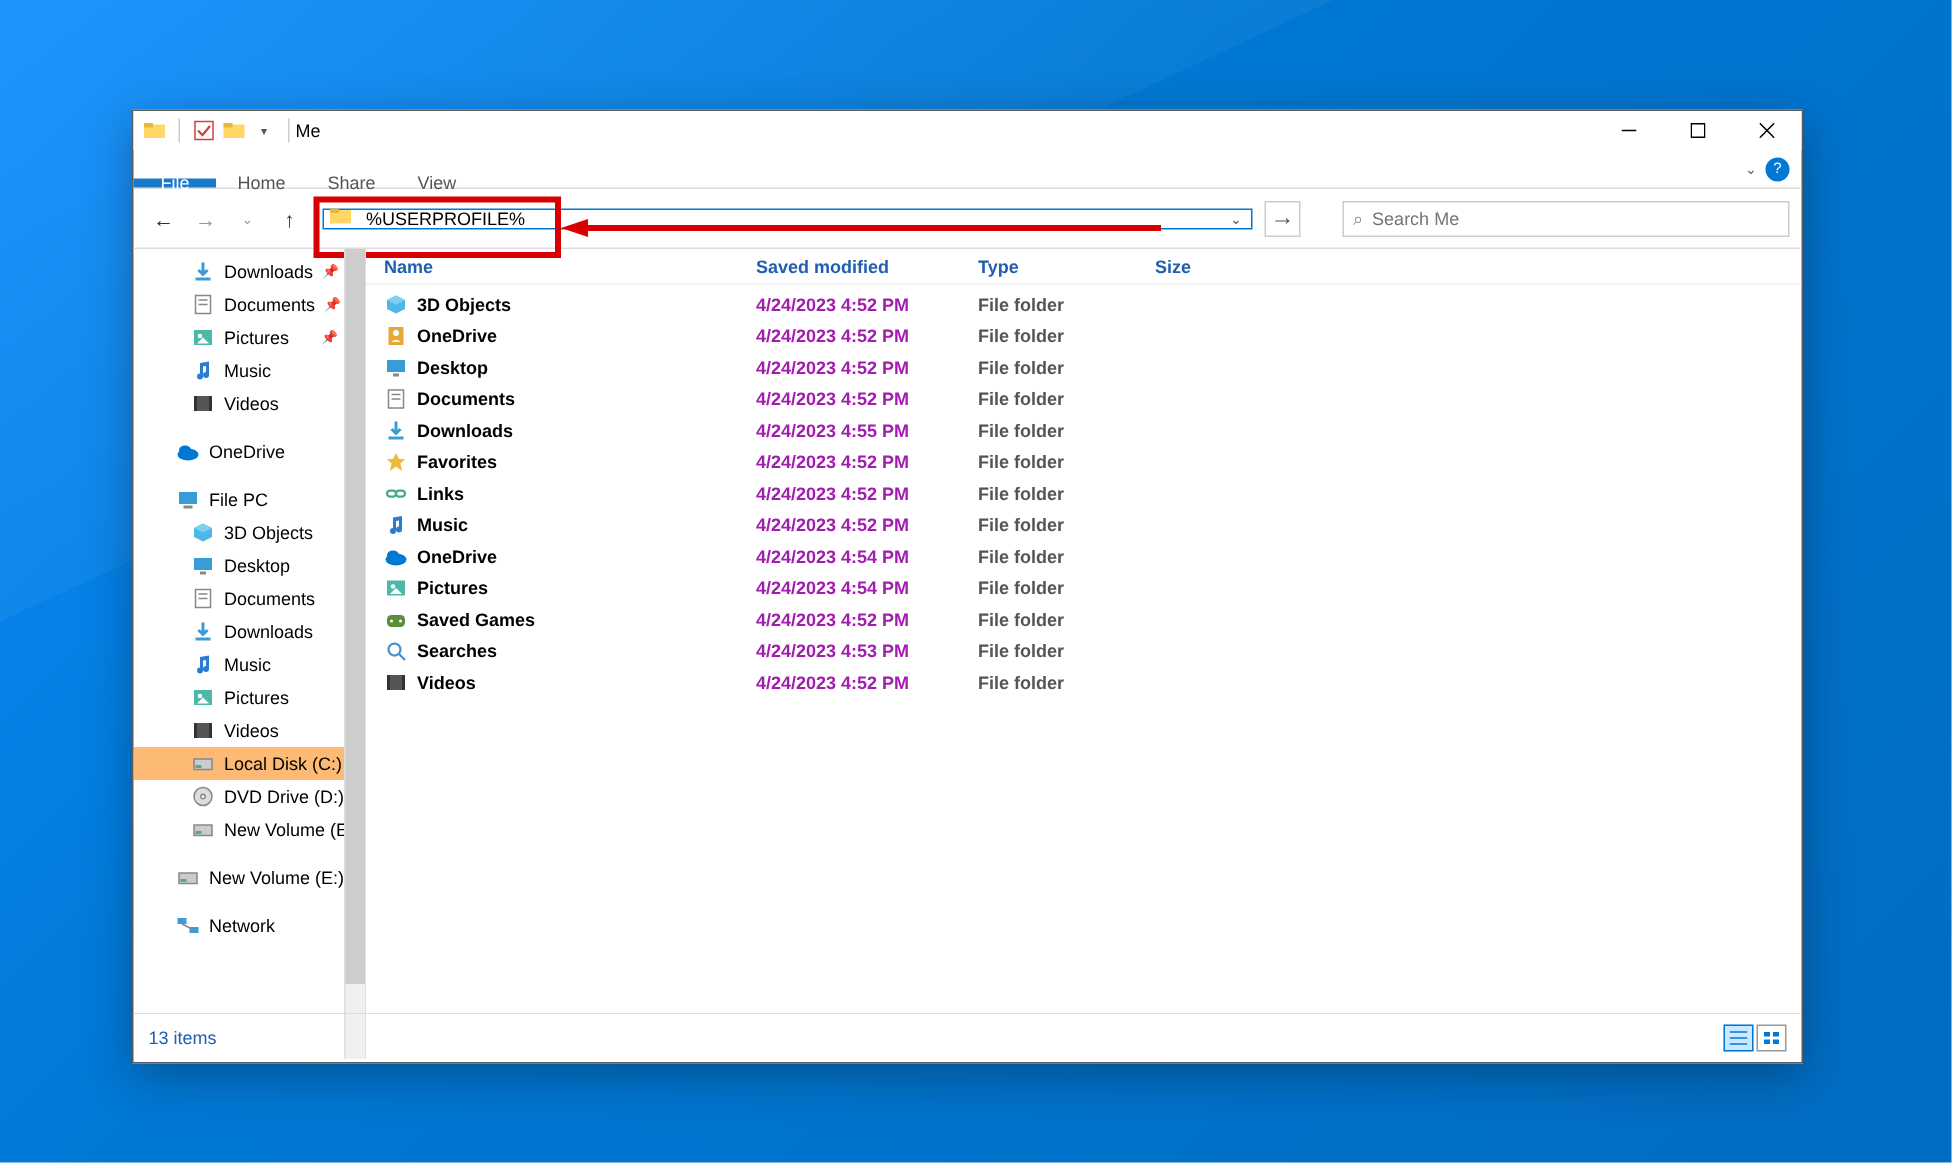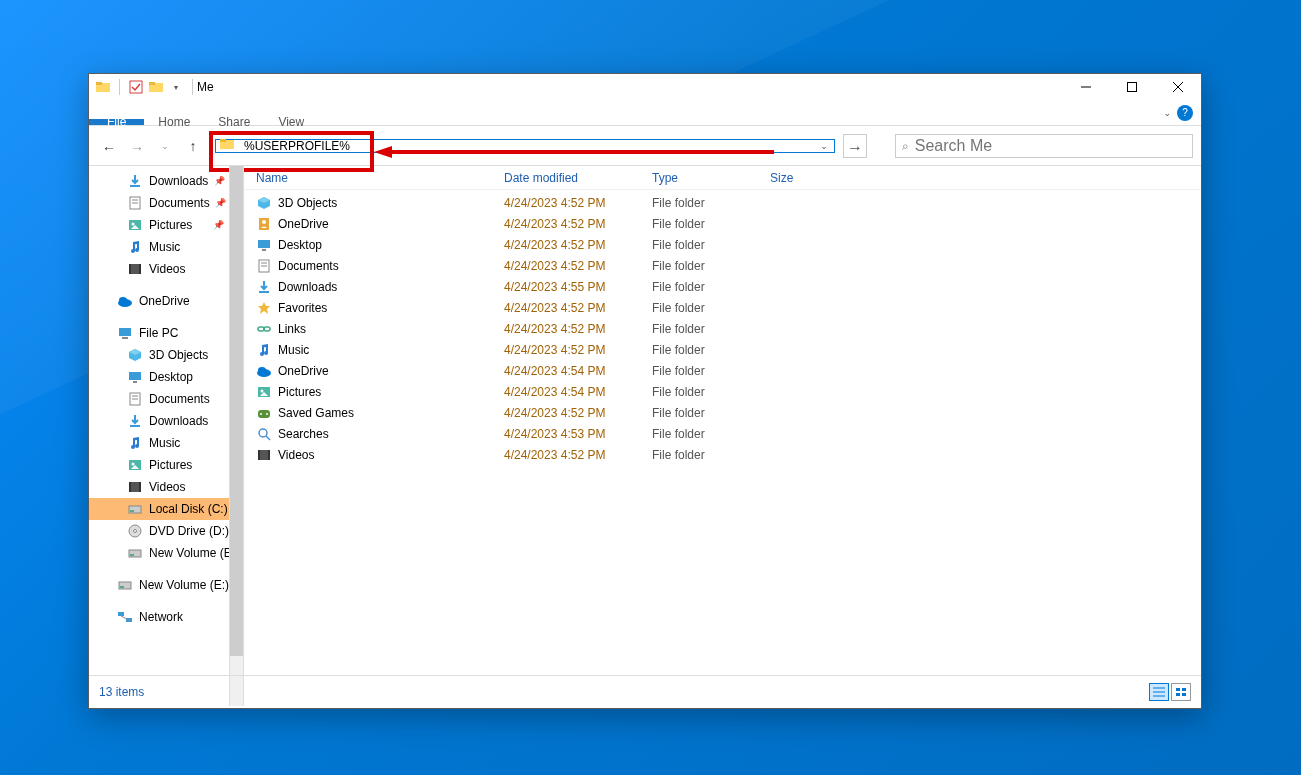--- a/index.html
+++ b/index.html
@@ -22,41 +22,41 @@
 .nav-arrow{width:24px;height:24px;display:flex;align-items:center;justify-content:center;color:#999;font-size:14px;}
 .nav-arrow.active{color:#333;}
 .address-wrap{flex:0 0 620px;height:14px;border:1px solid #0078d4;display:flex;align-items:center;position:relative;margin-left:6px;}
 .addr-icon{width:20px;height:20px;margin:0 3px;}
 .addr-input{flex:1;border:none;outline:none;font-size:12px;padding:0 2px;background:transparent;}
 .addr-drop{width:20px;display:flex;align-items:center;justify-content:center;color:#555;font-size:9px;}
 .redbox{position:absolute;left:-7px;top:-9px;width:165px;height:41px;border:4px solid #d80000;pointer-events:none;}
 .redarrow{position:absolute;left:158px;top:6px;}
 .go-btn{width:24px;height:24px;border:1px solid #ccc;display:flex;align-items:center;justify-content:center;color:#555;margin-left:4px;}
 .search-box{flex:1;height:24px;border:1px solid #ccc;display:flex;align-items:center;margin-left:24px;padding:0 6px;}
-.search-box input{border:none;outline:none;font-size:16px;flex:1;color:#ec4899;}
+.search-box input{border:none;outline:none;font-size:12px;flex:1;color:#ec4899;}
 .body{display:flex;height:540px;}
 .sidebar{width:155px;border-right:1px solid #ddd;overflow-y:auto;padding-top:4px;position:relative;}
 .side-grip{position:absolute;right:0;top:0;width:14px;height:100%;background:#f0f0f0;border-left:1px solid #ddd;}
 .side-grip-thumb{position:absolute;top:0;width:14px;height:490px;background:#cdcdcd;}
 .tree-item{height:22px;display:flex;align-items:center;padding-left:28px;font-size:12px;color:#000;gap:6px;cursor:default;white-space:nowrap;}
 .tree-item.l2{padding-left:38px;}
 .tree-item.sel{background:#fdba74;}
 .tree-sp{height:10px;}
 .ticon{width:16px;height:16px;flex-shrink:0;}
 .pin{margin-left:auto;margin-right:18px;color:#888;font-size:9px;}
-.content{flex:1;position:relative;}
+.content{flex:1;position:relative;font-weight:bold;}
 .col-headers{height:24px;display:flex;align-items:center;padding-left:12px;border-bottom:1px solid #f0f0f0;font-size:12px;color:#1f5fb0;}
 .ch-name{width:248px;}
 .ch-date{width:148px;}
 .ch-type{width:118px;}
 .ch-size{width:60px;text-align:left;}
 .file-list{padding-top:2px;}
 .file-row{height:21px;display:flex;align-items:center;padding-left:12px;font-size:12px;color:#000;cursor:default;}
 .fr-name{width:248px;display:flex;align-items:center;gap:6px;}
-.fr-date{width:148px;color:#a16207;}
+.fr-date{width:148px;color:#a21caf;}
 .fr-type{width:118px;color:#555;}
 .ficon{width:16px;height:16px;flex-shrink:0;}
 .status-bar{position:absolute;bottom:0;left:0;right:0;height:24px;border-top:1px solid #ddd;display:flex;align-items:center;padding:16px 10px;font-size:12px;color:#1f5fb0;}
 .view-icons{margin-left:auto;display:flex;gap:2px;}
 .view-icon{width:20px;height:18px;border:1px solid #999;display:flex;align-items:center;justify-content:center;font-size:9px;}
 .view-icon.active{background:#cce8ff;border-color:#0078d4;}
 
 svg.ic{width:16px;height:16px;}
 </style>
 </head>
@@ -299,21 +299,21 @@
           <span>Network</span>
         </div>
       <div class="side-grip">
           <div class="side-grip-thumb"></div>
         </div>
     </div>
 
     <div class="content">
       <div class="col-headers">
         <div class="ch-name">Name</div>
-        <div class="ch-date">Date modified</div>
+        <div class="ch-date">Saved modified</div>
         <div class="ch-type">Type</div>
         <div class="ch-size">Size</div>
       </div>
       <div class="file-list" id="file-list">
           <div class="file-row">
             <div class="fr-name">
               <span class="ficon"><svg class="ic" viewBox="0 0 16 16">
                   <path d="M8 2 L14 5 L14 11 L8 14 L2 11 L2 5 Z" fill="#4db8e8"></path>
                   <path d="M8 2 L14 5 L8 8 L2 5 Z" fill="#7dd0f0"></path>
                 </svg></span>

